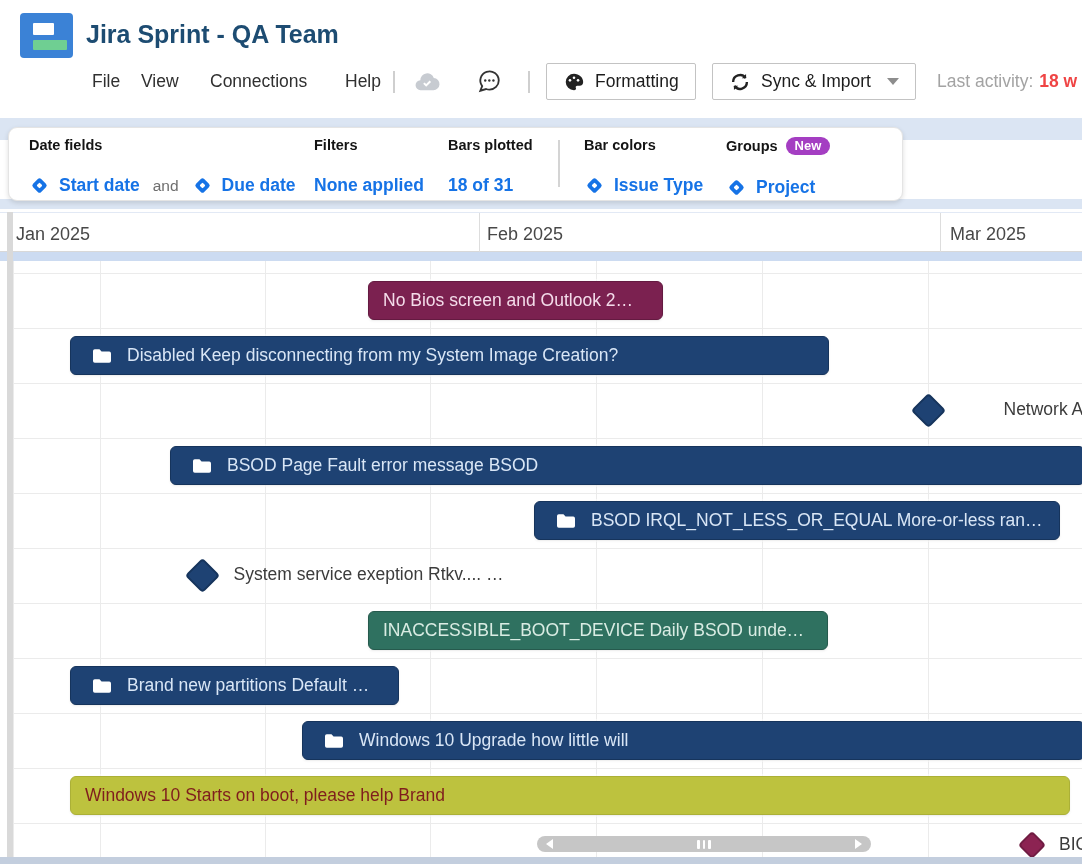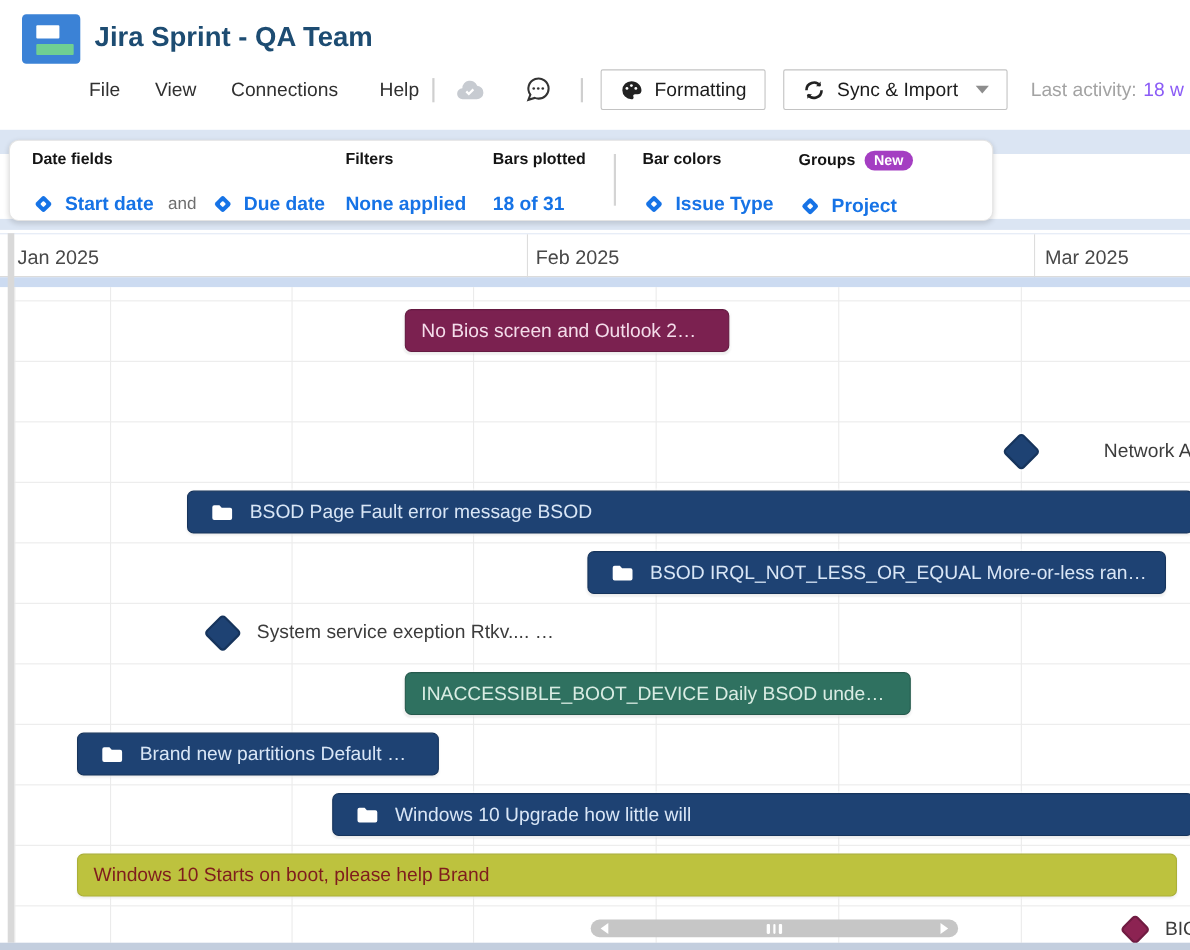--- a/index.html
+++ b/index.html
@@ -14,21 +14,21 @@
   .title{left:86px;top:20px;font-size:25px;font-weight:700;color:#1d4c72;white-space:nowrap;}
   .menu-item{top:71px;font-size:17.5px;color:#303030;cursor:pointer;white-space:nowrap;}
   .vsep{top:71px;width:1.5px;height:22px;background:#cfcfcf;}
   .hicon{top:69px;cursor:pointer;}
   .btn{top:63px;height:37px;background:#fff;border:1.6px solid #c3c3c3;border-radius:2px;
        display:flex;align-items:center;gap:10px;padding:0 16px;font-size:17.5px;color:#1c1c1c;
        box-sizing:border-box;cursor:pointer;white-space:nowrap;}
   .caret{width:0;height:0;border-left:6px solid transparent;border-right:6px solid transparent;
          border-top:7px solid #8d8d8d;margin-left:6px;}
   .lastact{top:71px;font-size:17.5px;color:#a3a3a3;white-space:nowrap;}
-  .lastact b{color:#8b5cf6;font-weight:400;margin-left:6px;}
+  .lastact b{color:#ef4444;font-weight:700;margin-left:6px;}
 
   
   .strip1{left:0;top:118px;width:1082px;height:22px;background:#dbe5f3;}
   .strip2{left:0;top:199px;width:1082px;height:10px;background:#dbe5f3;}
   .card{left:8px;top:127px;width:893px;height:72px;background:#fff;border:1px solid #e4e4e4;
         border-radius:9px;box-shadow:0 2px 5px rgba(0,0,0,.13);z-index:2;}
   .sg{position:absolute;top:9px;}
   .sg .lbl{font-size:14.5px;font-weight:700;color:#141414;display:flex;align-items:center;}
   .sg .val{margin-top:22px;display:flex;align-items:center;gap:9px;font-size:17.5px;font-weight:700;
            color:#1673e6;white-space:nowrap;cursor:pointer;}
@@ -74,21 +74,21 @@
 <body>
 
 <div class="stage">
 
   <div class="abs logo">
     <span class="w"></span>
     <span class="g"></span>
   </div>
   <div class="abs title">Jira Sprint - QA Team</div>
 
-  <span class="abs menu-item" style="left:81px">File</span>
+  <span class="abs menu-item" style="left:92px">File</span>
   <span class="abs menu-item" style="left:141px">View</span>
   <span class="abs menu-item" style="left:210px">Connections</span>
   <span class="abs menu-item" style="left:345px">Help</span>
 
   <div class="abs vsep" style="left:393px"></div>
 
   <span class="abs hicon" style="left:413px;top:70px">
     <svg viewBox="0 0 24 20" width="28" height="23">
       <path fill="#c7cbd1" d="M6.5 17.5a4.3 4.3 0 0 1-.3-8.6A6 6 0 0 1 17.9 7a4.3 4.3 0 0 1-.6 10.5z"></path>
       <path d="M9.3 11.4l2 2 3.6-3.6" stroke="#fff" stroke-width="1.8" fill="none"></path>
@@ -213,20 +213,26 @@
       <div class="hline" style="top: 493px;"></div>
       <div class="hline" style="top: 548px;"></div>
       <div class="hline" style="top: 603px;"></div>
       <div class="hline" style="top: 658px;"></div>
       <div class="hline" style="top: 713px;"></div>
       <div class="hline" style="top: 768px;"></div>
       <div class="hline" style="top: 823px;"></div>
       <div class="gbar noicon" style="left: 368px; top: 281px; width: 295px; background: rgb(123, 33, 80); border-color: rgb(100, 26, 65); color: rgb(244, 220, 234);">
         <span>No Bios screen and Outlook 2…</span>
       </div>
+      <div class="gbar" style="left: 70px; top: 336px; width: 759px; background: rgb(30, 66, 115); border-color: rgb(22, 52, 92); color: rgb(217, 230, 246);">
+        <svg viewBox="0 0 24 20" width="22" height="18">
+          <path fill="#fff" d="M2 4.5A2 2 0 0 1 4 2.5h5.2l2.3 2.6H20a2 2 0 0 1 2 2v8.4a2 2 0 0 1-2 2H4a2 2 0 0 1-2-2z"></path>
+        </svg>
+        <span>Disabled Keep disconnecting from my System Image Creation?</span>
+      </div>
       <div class="diamond" style="height: 25px; width: 25px; left: 915.5px; top: 397.5px; background: rgb(30, 66, 115); border-color: rgb(22, 52, 92);"></div>
       <div class="ms-label" style="left: 959.5px; top: 399px; margin-left: 44px;">Network Adapt</div>
       <div class="gbar" style="left: 170px; top: 446px; width: 915px; background: rgb(30, 66, 115); border-color: rgb(22, 52, 92); color: rgb(217, 230, 246);">
         <svg viewBox="0 0 24 20" width="22" height="18">
           <path fill="#fff" d="M2 4.5A2 2 0 0 1 4 2.5h5.2l2.3 2.6H20a2 2 0 0 1 2 2v8.4a2 2 0 0 1-2 2H4a2 2 0 0 1-2-2z"></path>
         </svg>
         <span>BSOD Page Fault error message BSOD</span>
       </div>
       <div class="gbar" style="left: 534px; top: 501px; width: 526px; background: rgb(30, 66, 115); border-color: rgb(22, 52, 92); color: rgb(217, 230, 246);">
         <svg viewBox="0 0 24 20" width="22" height="18">

